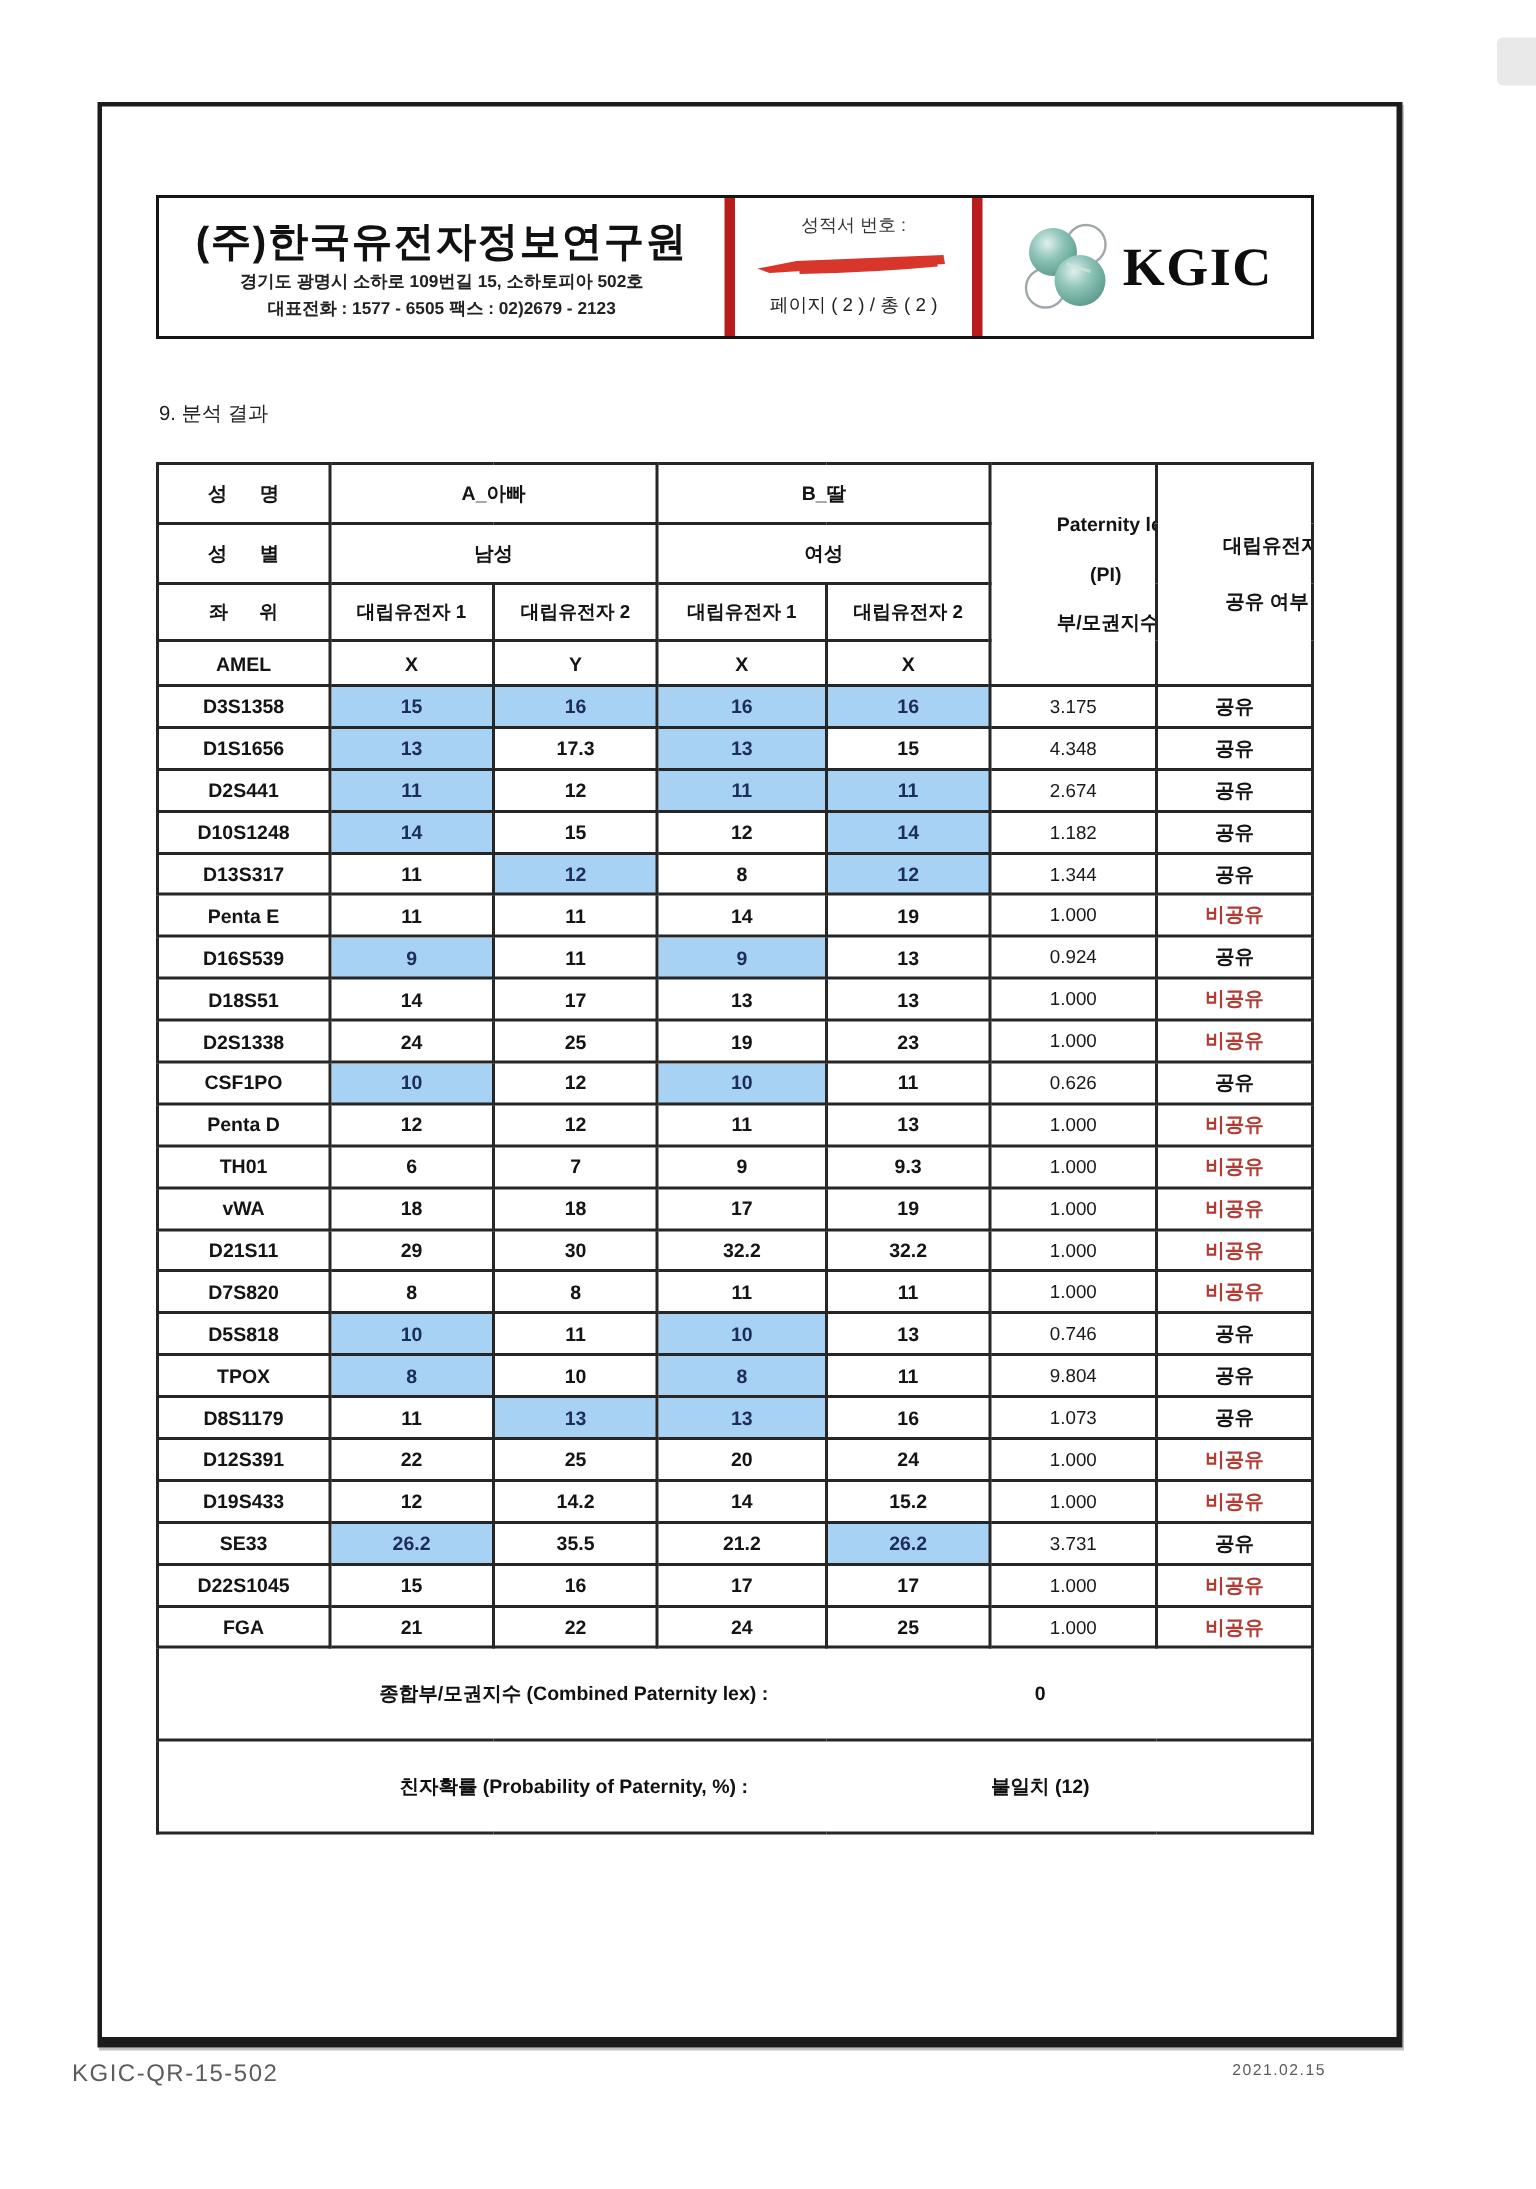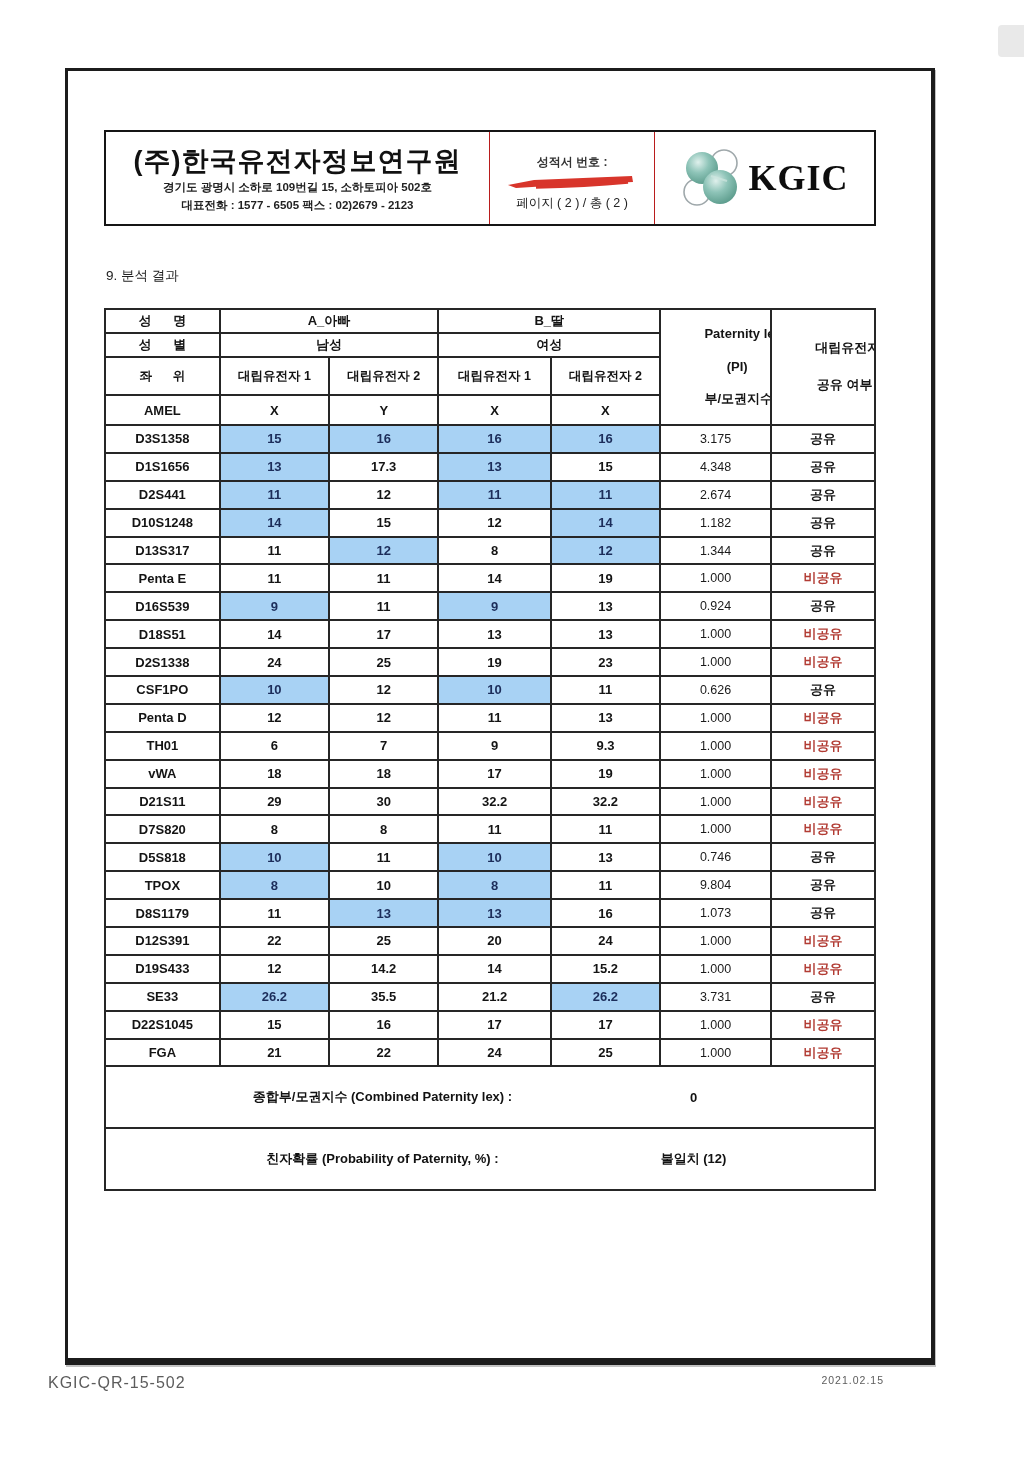--- a/index.html
+++ b/index.html
@@ -11,46 +11,46 @@
     background:#e9e9e9; border-radius:4px 0 0 4px; }
 
   
   .page { position:absolute; left:65px; top:68px; width:870px; height:1297px;
     background:#fff; border:3px solid #1c1c1c; border-bottom-width:7px; border-right-width:4px;
     box-shadow:1px 2px 0 rgba(120,120,120,.45); }
 
   
   .hdr-box { position:absolute; left:36px; top:59px; width:772px; height:96px;
     border:2px solid #151515; display:flex; }
-  .hdr-cell { border-right:1px solid #b91c1c; display:flex; flex-direction:column;
+  .hdr-cell { border-right:7px solid #b91c1c; display:flex; flex-direction:column;
     align-items:center; justify-content:center; }
   .hdr-cell:last-child { border-right:none; }
   .hdr-company { width:50%; padding:4px 6px; }
   .company-name { font-size:27px; font-weight:bold; color:#111; letter-spacing:1px; white-space:nowrap; }
   .company-addr { font-size:11.5px; font-weight:bold; color:#222; margin-top:1px; white-space:nowrap; }
   .company-tel  { font-size:11.5px; font-weight:bold; color:#222; margin-top:3px; white-space:nowrap; }
   .hdr-report { width:21.5%; padding:6px 4px; justify-content:space-between; }
-  .report-label { font-size:12px; font-weight:bold; color:#333; margin-top:16px; }
+  .report-label { font-size:12px; font-weight:normal; color:#333; margin-top:4px; }
   .page-label { font-size:12.5px; color:#222; margin-bottom:6px; white-space:pre; }
   .hdr-logo { width:28.5%; flex-direction:row; gap:6px; }
   .logo-text { font-size:36px; font-weight:900; color:#0d0d0d; letter-spacing:1px;font-family:Liberation Serif, serif; }
 
   .section-title { position:absolute; left:38px; top:196px; font-size:13.5px; color:#222; white-space:pre; }
 
   
   table.results { position:absolute; left:36px; top:237px; width:772px;
     border-collapse:collapse; table-layout:fixed; }
   table.results td { border:2px solid #262626; text-align:center; vertical-align:middle;
     font-size:13px; font-weight:bold; color:#141414; white-space:pre; overflow:hidden; }
   col.c-name  { width:14.9%; }
   col.c-al    { width:14.2%; }
   col.c-b1    { width:14.6%; }
   col.c-pi    { width:14.4%; }
   col.c-share { width:13.5%; }
-  tr.h1 td, tr.h2 td { height:24px; }
+  tr.h1 td, tr.h2 td { height:40px; }
   tr.h3 td { height:38px; font-size:12.5px; }
   tr.amel td { height:30px; }
   tr.mrow td { height:27.9px; }
   td.pi-head { font-size:12.5px; line-height:1.25; }
   td.share-head { font-size:13px; line-height:1.45; }
   tr.mrow td.hl { background:var(--hl,#a8d2f4); color:#1c2d5a; }
   tr.mrow td.pi { font-weight:400; font-size:12.5px; color:#1a1a1a; }
   tr.mrow td.red { color:var(--red,#b23c34); }
   tr.sum td { height:38px; position:relative; }
   .sum-label { position:absolute; left:36%; top:50%; transform:translate(-50%,-50%); font-size:13px; font-weight:bold; color:#111; white-space:nowrap; }

